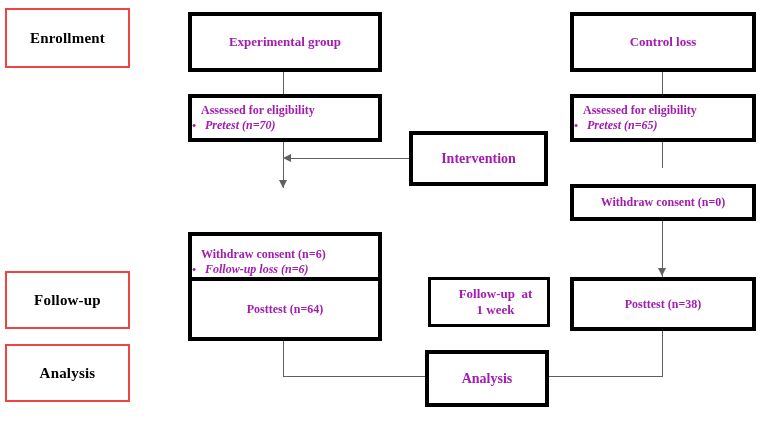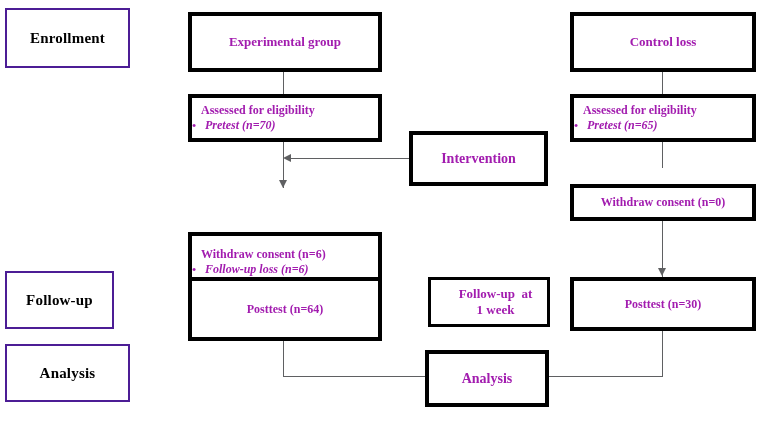--- a/index.html
+++ b/index.html
@@ -17,21 +17,21 @@
     height: 421px;
     background: #ffffff;
     overflow: hidden;
   }
 
   
   .stage-label {
     position: absolute;
     box-sizing: border-box;
     background: #ffffff;
-    border: 2px solid #4c1d95;
+    border: 2px solid #ef4444;
     display: flex;
     align-items: center;
     justify-content: center;
     font-weight: bold;
     color: #000000;
     letter-spacing: 0.2px;
   }
 
   
   .node {
@@ -103,21 +103,21 @@
 </style>
 </head>
 <body>
 
 <div id="canvas">
 
   <div class="stage-label" style="left:5px; top:8px; width:125px; height:60px; font-size:15px;">
     <span>Enrollment</span>
   </div>
 
-  <div class="stage-label" style="left:5px; top:271px; width:109px; height:58px; font-size:15px;">
+  <div class="stage-label" style="left:5px; top:271px; width:125px; height:58px; font-size:15px;">
     <span>Follow-up</span>
   </div>
 
   <div class="stage-label" style="left:5px; top:344px; width:125px; height:58px; font-size:15px;">
     <span>Analysis</span>
   </div>
 
   <div class="conn v" style="left:283px; top:70px; height:24px;"></div>
 
   <div class="conn v" style="left:662px; top:70px; height:24px;"></div>
@@ -176,20 +176,20 @@
   <div class="node" style="left:188px; top:277px; width:194px; height:64px; font-size:12px;">
     <span class="line">Posttest (n=64)</span>
   </div>
 
   <div class="node thin" style="left:428px; top:277px; width:122px; height:50px; font-size:13px;">
     <span class="line">Follow-up  at</span>
     <span class="line">1 week</span>
   </div>
 
   <div class="node" style="left:570px; top:277px; width:186px; height:54px; font-size:12px;">
-    <span class="line">Posttest (n=30)</span>
+    <span class="line">Posttest (n=38)</span>
   </div>
 
   <div class="node" style="left:425px; top:350px; width:124px; height:57px; font-size:14px;">
     <span class="line">Analysis</span>
   </div>
 
 </div>
 
 </body></html>

